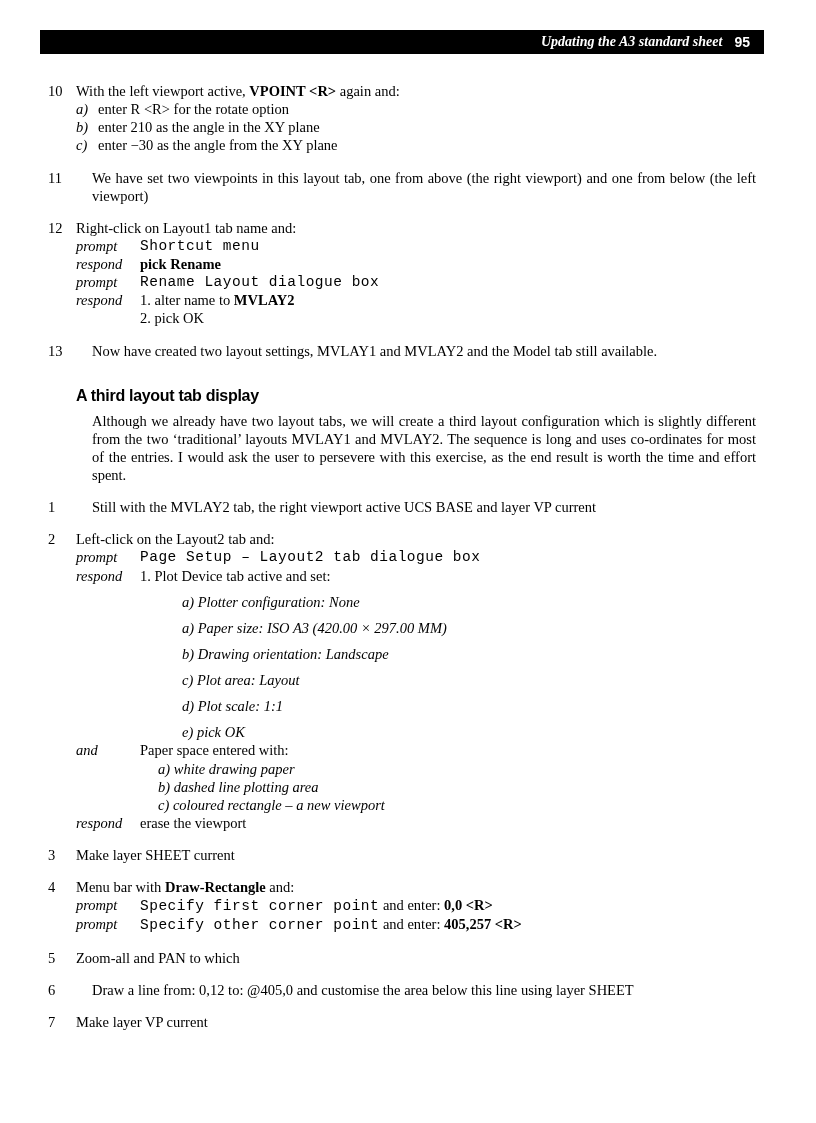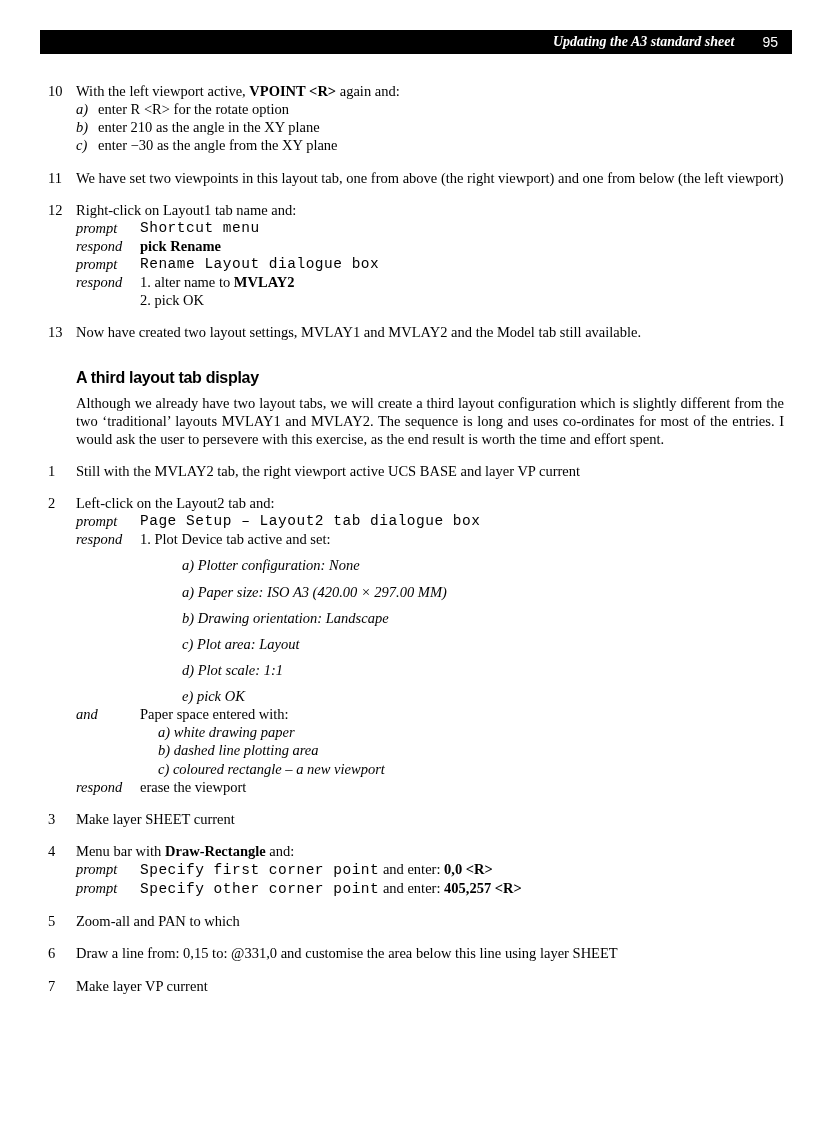--- a/index.html
+++ b/index.html
@@ -9,43 +9,43 @@
     width: 816px;
     min-height: 1123px;
     font-family: "Times New Roman", Times, serif;
     color: #000;
   }
   .page {
     position: relative;
     width: 816px;
     height: 910px;
     box-sizing: border-box;
-    padding: 30px 24px 40px 40px;
+    padding: 30px 52px 40px 40px;
   }
   .header-bar {
     background: #000;
     color: #fff;
     height: 24px;
     margin-bottom: 28px;
     display: flex;
     align-items: center;
     justify-content: flex-end;
     padding-right: 14px;
     font-size: 14px;
     line-height: 24px;
   }
   .header-title {
     font-style: italic;
     font-family: Georgia, "Times New Roman", serif;
     font-weight: bold;
   }
   .page-num {
     font-family: Arial, Helvetica, sans-serif;
-    font-weight: normal;
-    margin-left: 28px;
+    font-weight: bold;
+    margin-left: 12px;
   }
   .content {
     padding-left: 8px;
     padding-right: 8px;
     font-size: 14.5px;
     line-height: 1.25;
   }
   .item {
     display: flex;
     margin-bottom: 14px;
@@ -83,21 +83,21 @@
   }
   .b { font-weight: bold; }
   .i { font-style: italic; }
   h2.section {
     font-family: Arial, Helvetica, sans-serif;
     font-weight: 900;
     font-size: 16px;
     margin: 26px 0 6px 28px;
     letter-spacing: -0.3px;
   }
-  .just { text-align: justify; }
+  .just { text-align: justify; margin-left: 16px; }
   .deepsub {
     padding-left: 106px;
     margin-top: 8px;
   }
   .deepsub2 {
     padding-left: 82px;
   }
   .num2 {
     padding-left: 64px;
   }
@@ -246,21 +246,21 @@
     </div>
   </div>
 
   <div class="item">
     <div class="num">5</div>
     <div class="body">Zoom-all and PAN to which</div>
   </div>
 
   <div class="item">
     <div class="num">6</div>
-    <div class="body just">Draw a line from: 0,15 to: @331,0 and customise the area below this line using layer SHEET</div>
+    <div class="body just">Draw a line from: 0,12 to: @405,0 and customise the area below this line using layer SHEET</div>
   </div>
 
   <div class="item">
     <div class="num">7</div>
     <div class="body">Make layer VP current</div>
   </div>
 
 </div>
 </div>
 

